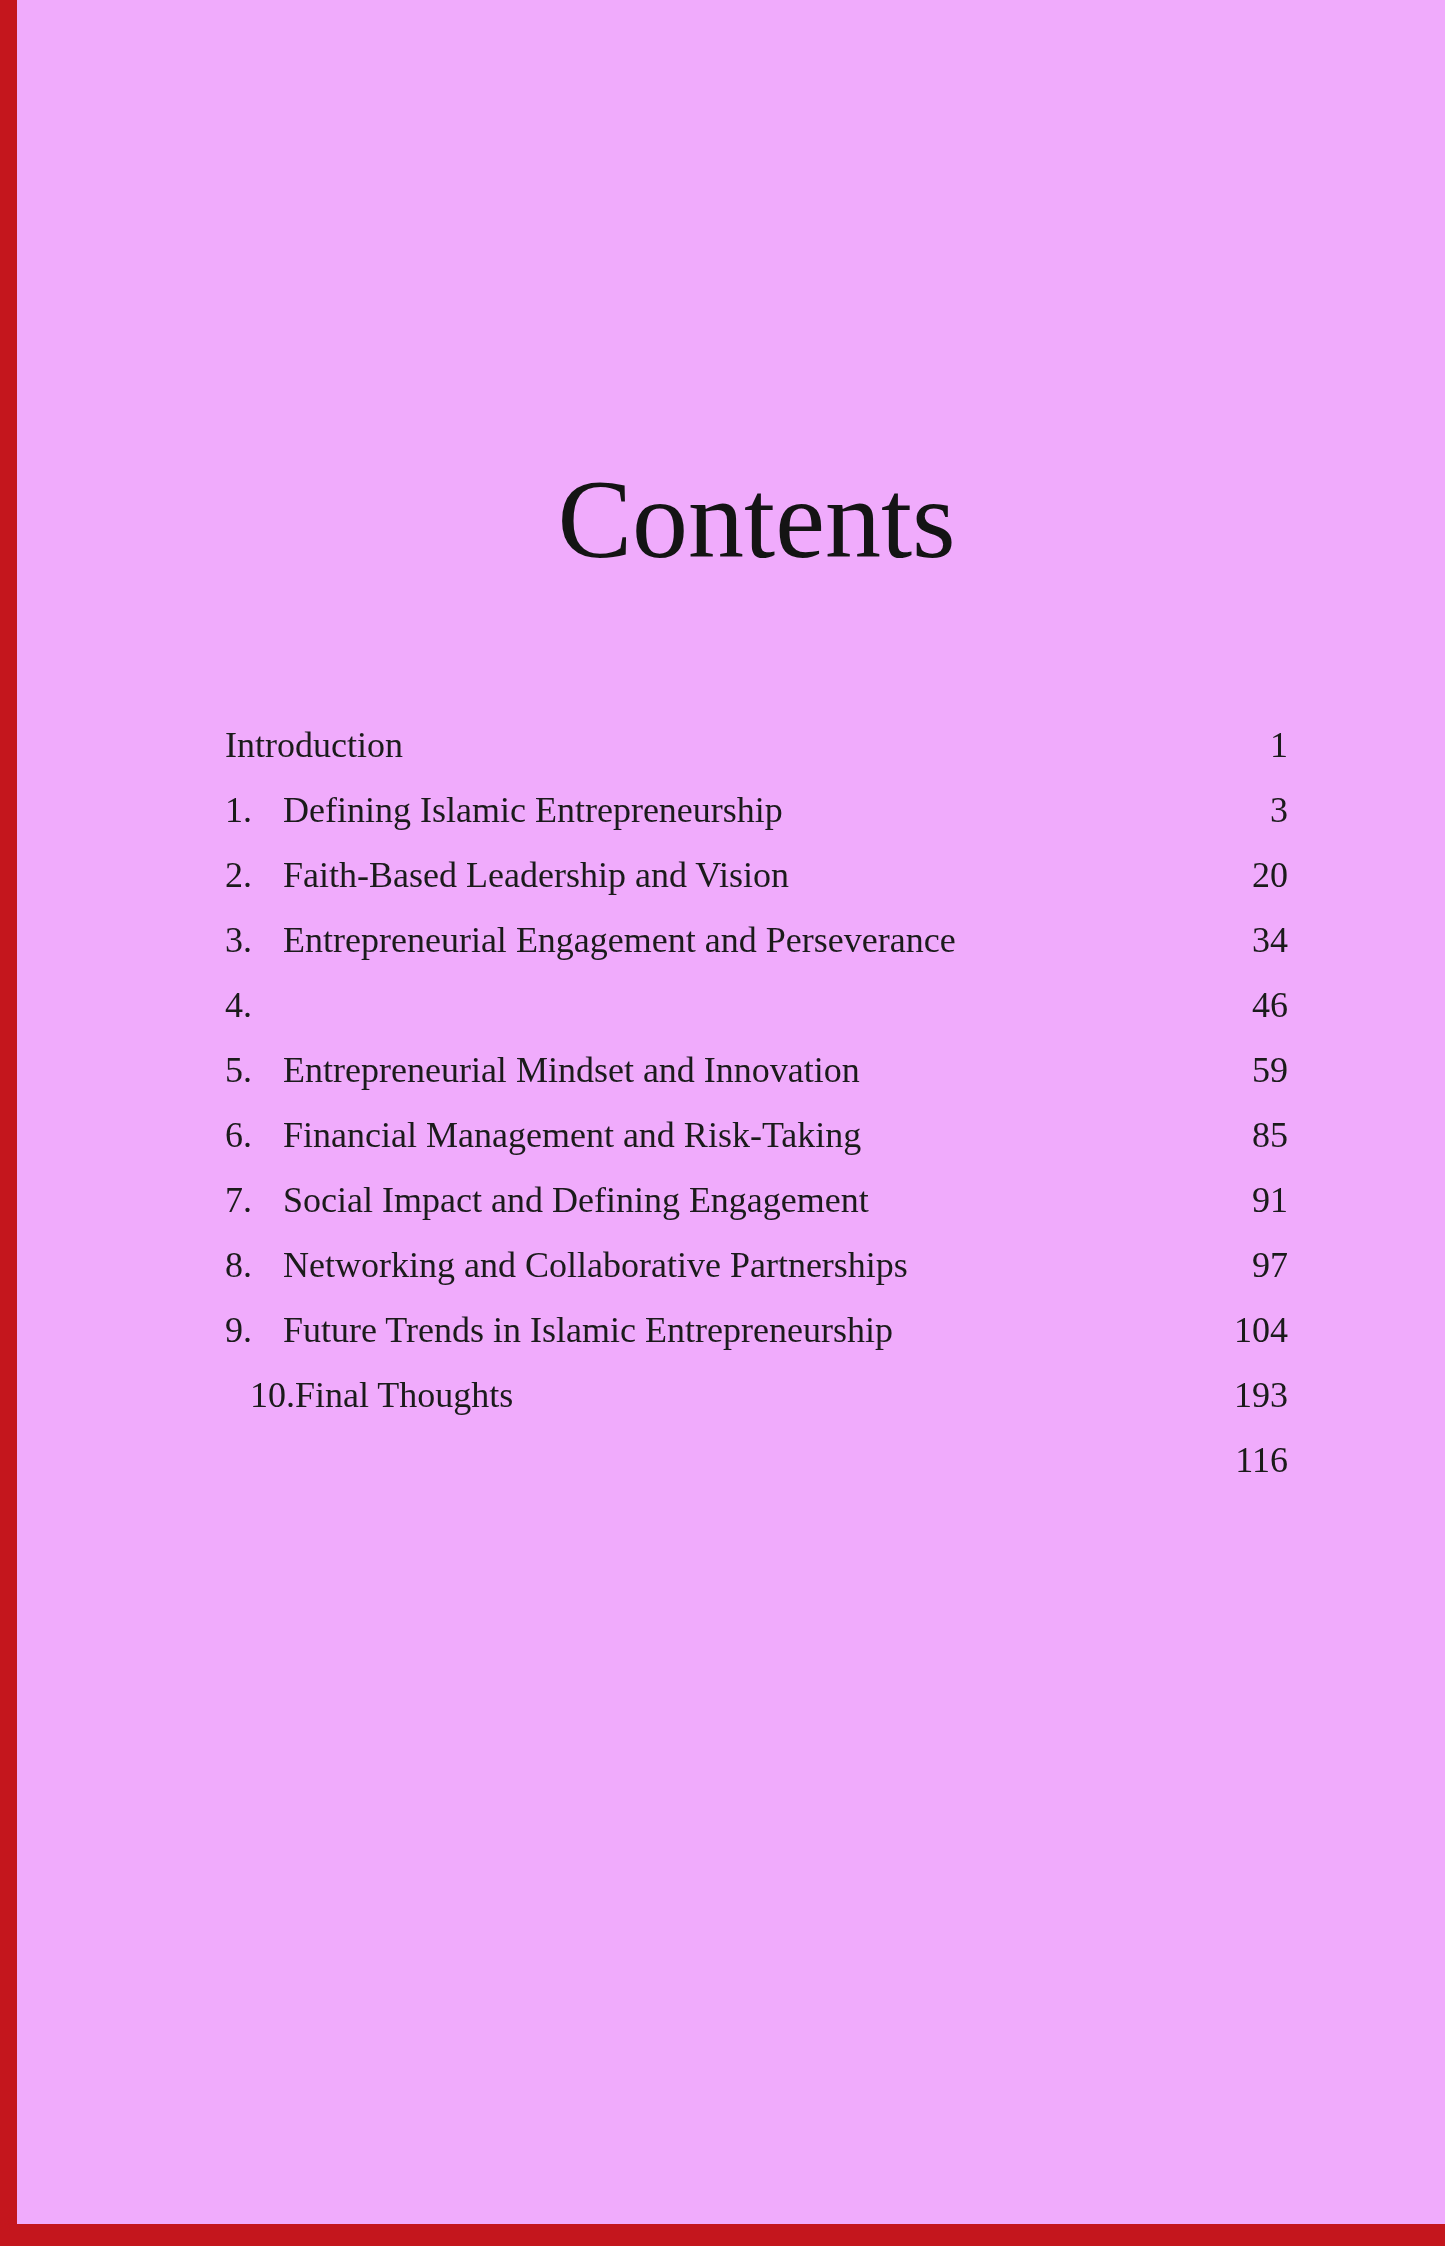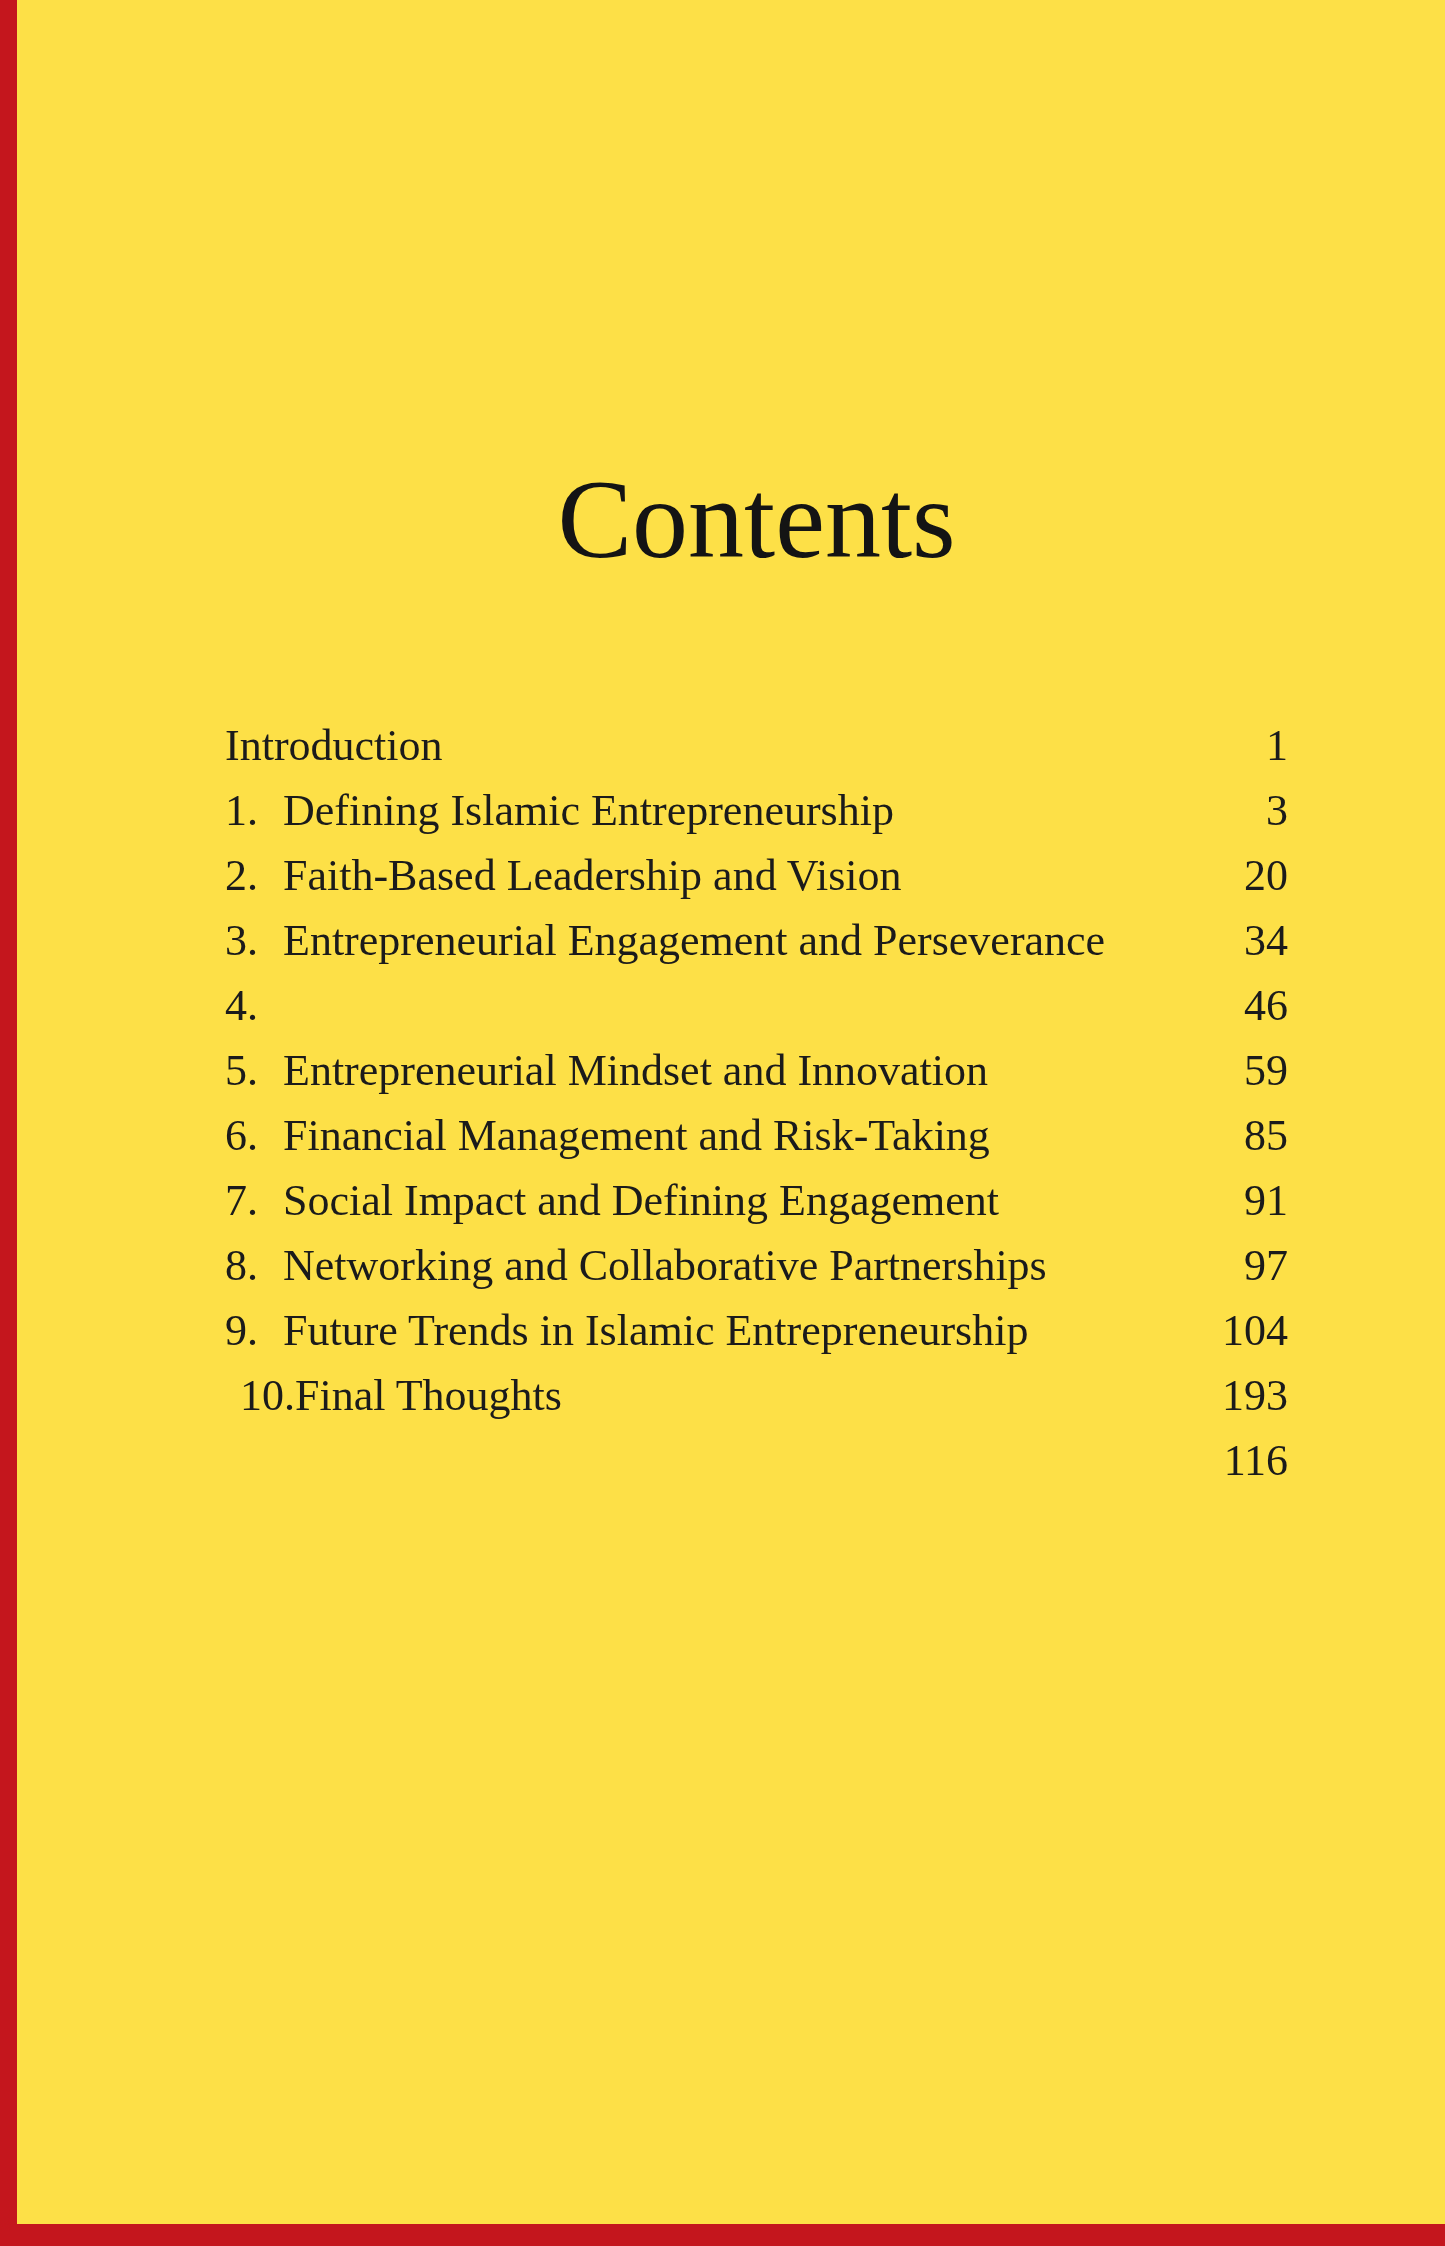--- a/index.html
+++ b/index.html
@@ -4,21 +4,21 @@
 <style>
   html, body {
     margin: 0;
     padding: 0;
     background: #ffffff;
   }
   .page {
     position: relative;
     width: 1445px;
     height: 2246px;
-    background: #fde047;
+    background: #f0abfc;
     overflow: hidden;
     font-family: "Liberation Serif", "DejaVu Serif", serif;
     color: #1b1b1b;
   }
   
   .accent-left {
     position: absolute;
     left: 0;
     top: 0;
     width: 17px;
@@ -49,21 +49,21 @@
     position: absolute;
     top: 713px;
     left: 225px;
     width: 1063px;
   }
   .toc-row {
     display: flex;
     align-items: baseline;
     height: 65px;
     line-height: 65px;
-    font-size: 44px;
+    font-size: 36px;
     white-space: nowrap;
   }
   .toc-row .num {
     display: inline-block;
     min-width: 58px;
     flex: 0 0 auto;
   }
   .toc-row .num.wide {
     min-width: 70px;
     text-align: right;

